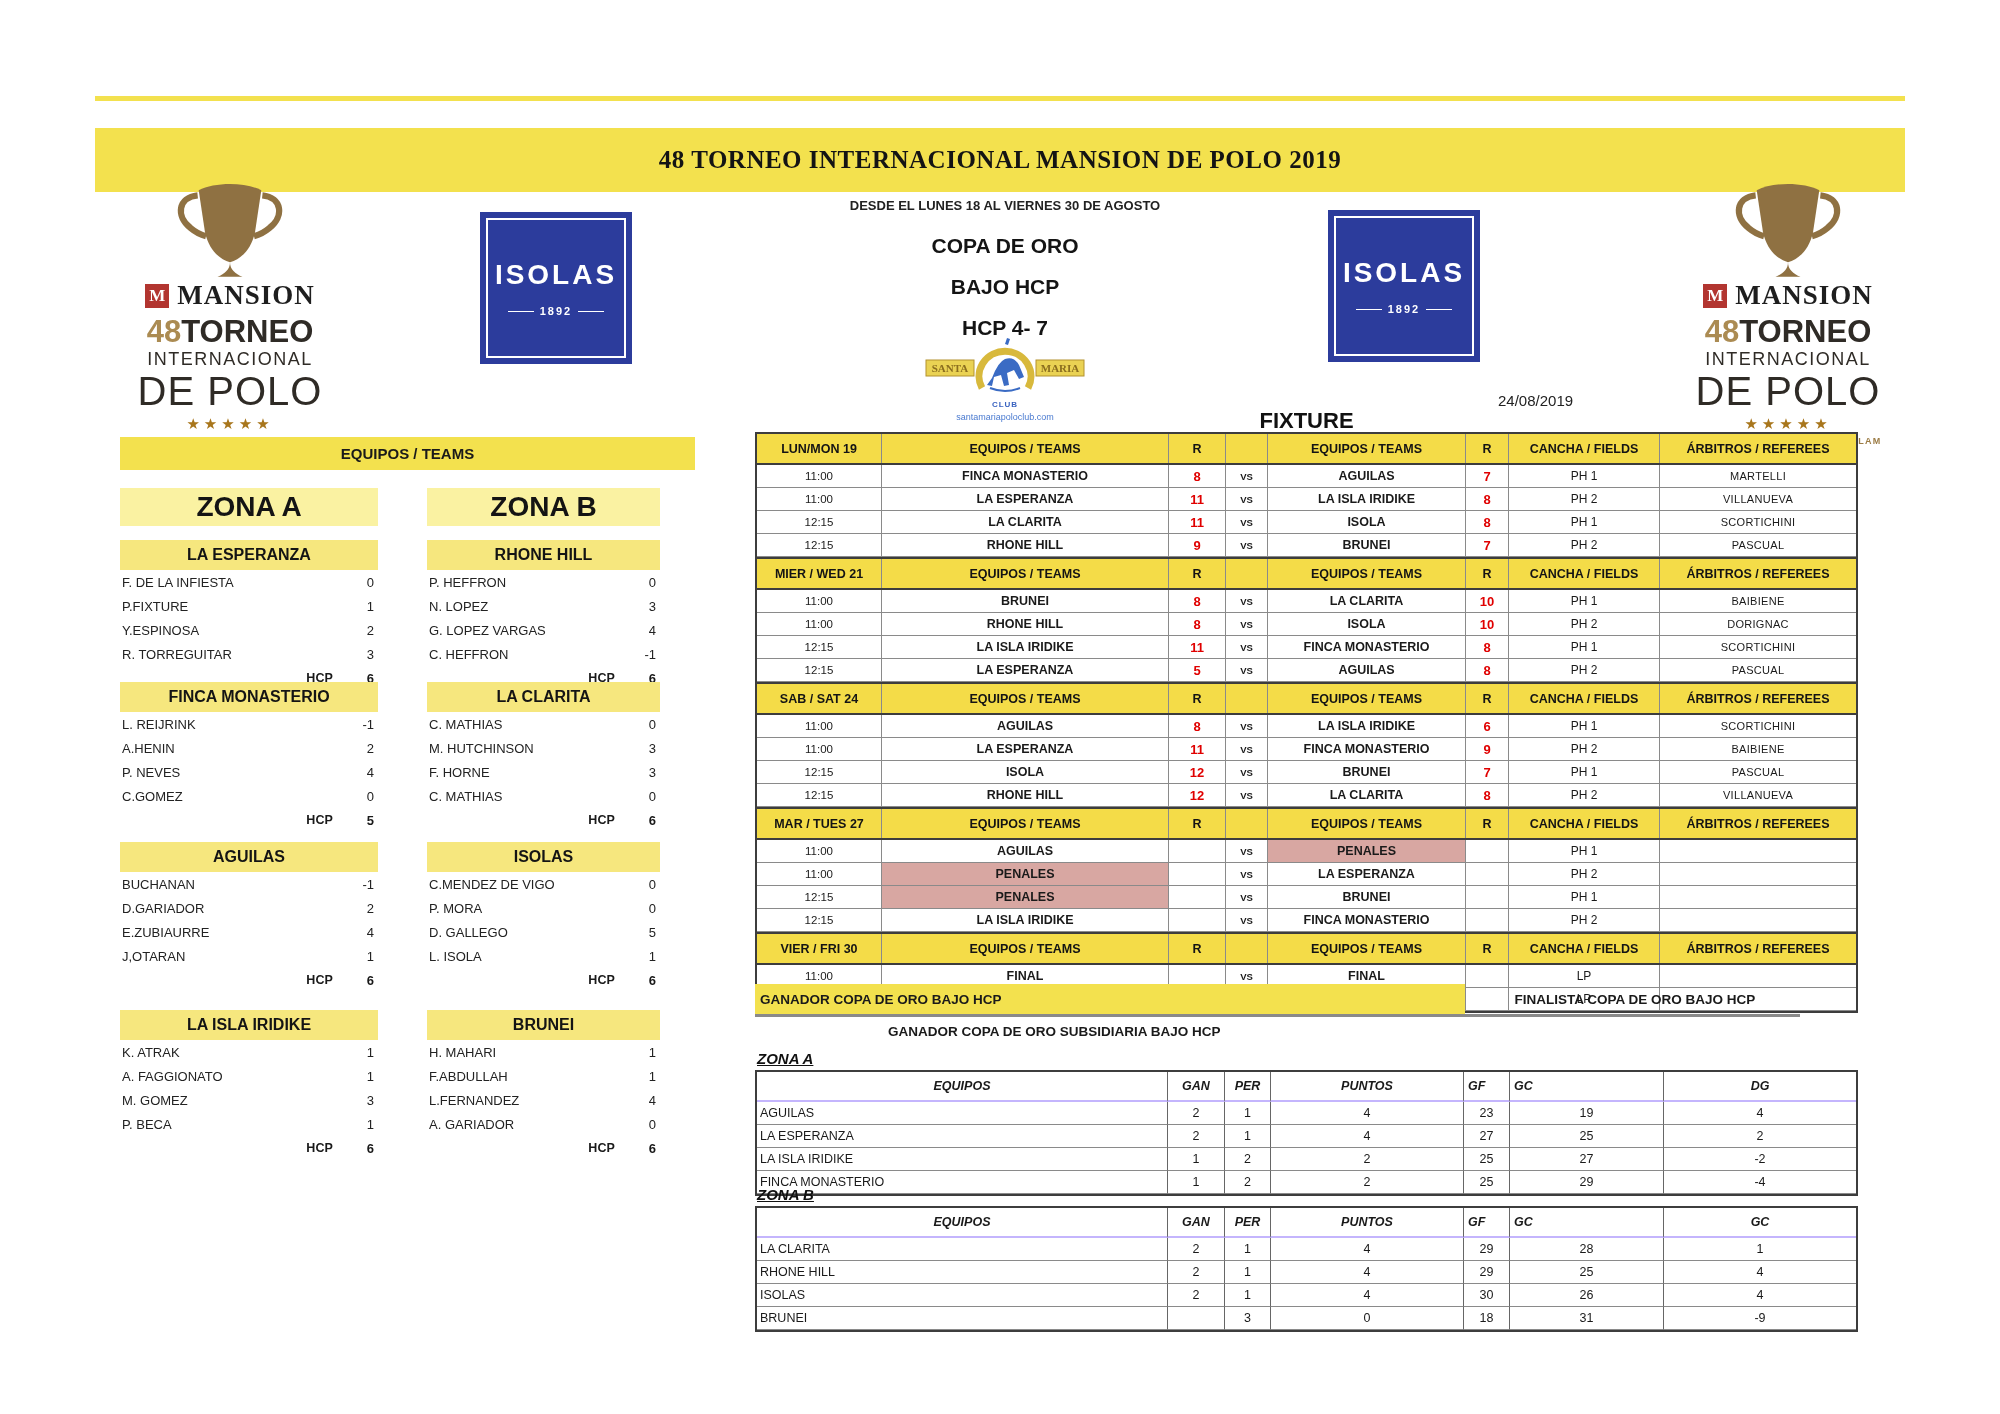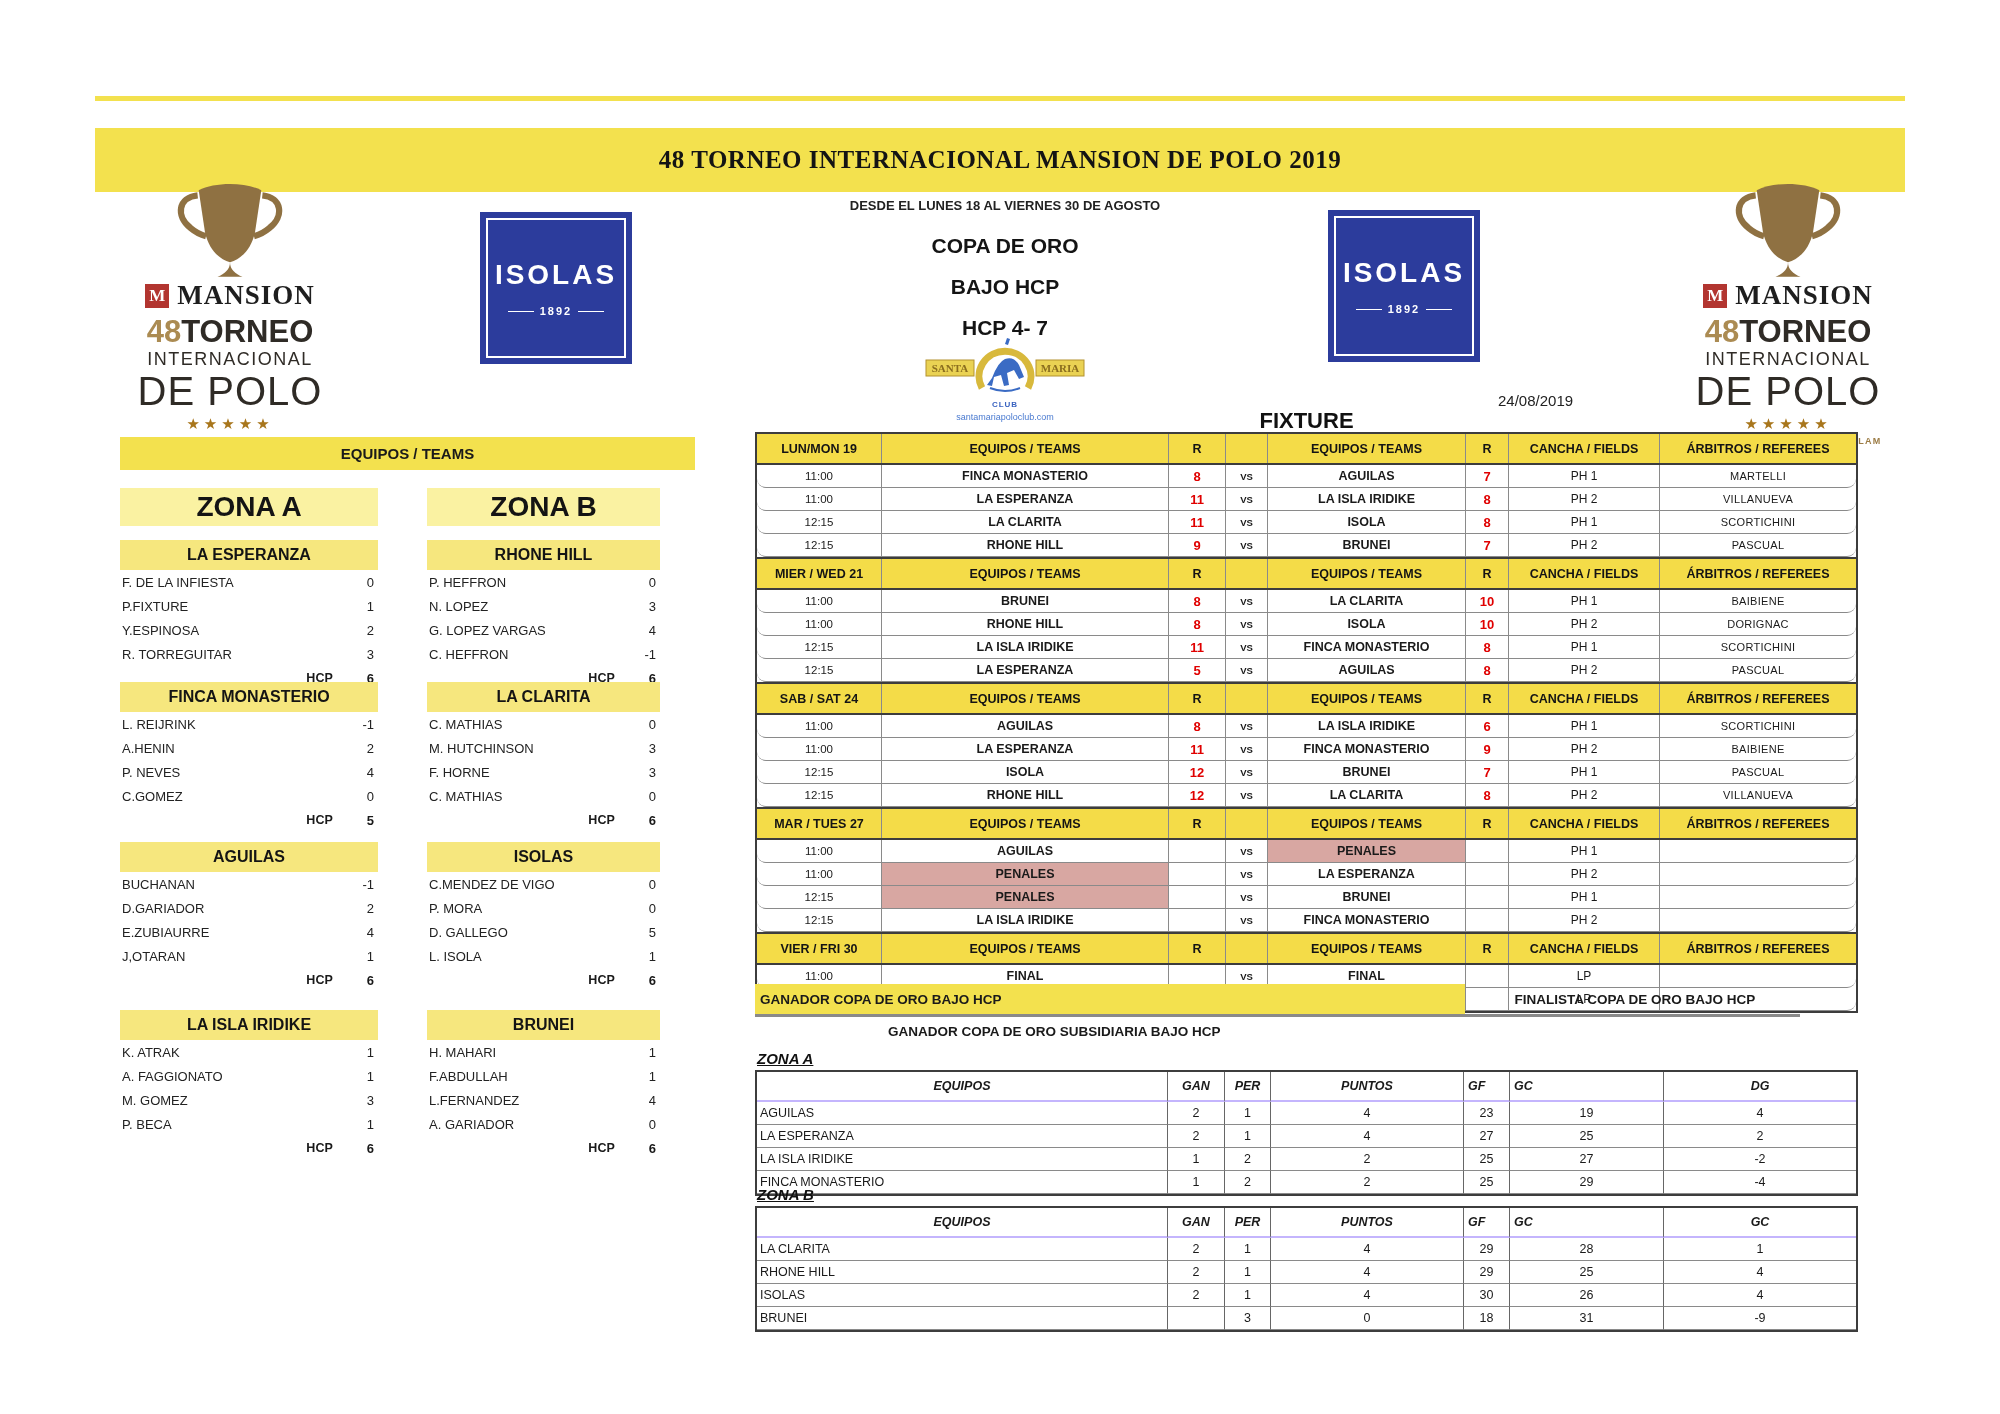--- a/index.html
+++ b/index.html
@@ -67,21 +67,21 @@
   
   .fixture-title{left:755px;top:408px;width:1103px;text-align:center;font-weight:bold;font-size:22px;color:#111;}
   #fixture-table{left:755px;top:432px;width:1103px;border:2px solid #3d3d3d;box-sizing:border-box;background:#fff;}
   .fx-row{display:grid;grid-template-columns:125px 287px 57px 42px 198px 43px 151px 1fr;}
   .fx-cell{border-right:1px solid #8a8a8a;display:flex;align-items:center;justify-content:center;
            overflow:hidden;white-space:nowrap;}
   .fx-cell.last{border-right:none;}
   .fx-head{background:#F4DC48;height:29px;border-top:2px solid #3d3d3d;border-bottom:2px solid #3d3d3d;}
   .fx-head.first{border-top:none;}
   .fx-head .fx-cell{font-weight:bold;font-size:12.5px;color:#141414;}
-  .fx-match{height:22px;border-bottom:1px solid #8a8a8a;border-radius:9px;}
+  .fx-match{height:22px;border-bottom:1px solid #8a8a8a;}
   .fx-match .t{font-size:11.5px;}
   .fx-match .team{font-weight:bold;font-size:12.5px;}
   .fx-match .score{color:#e00000;font-weight:bold;font-size:13px;}
   .fx-match .vs{font-size:9.5px;font-weight:bold;text-transform:uppercase;}
   .fx-match .f{font-size:12px;}
   .fx-match .ref{font-size:11px;letter-spacing:.3px;}
   .fx-cell.pen{background:#D8A7A2;}
 
   
   .winner-strip{left:755px;top:984px;width:1045px;height:30px;border-bottom:3px solid #8a8a8a;box-sizing:content-box;}

